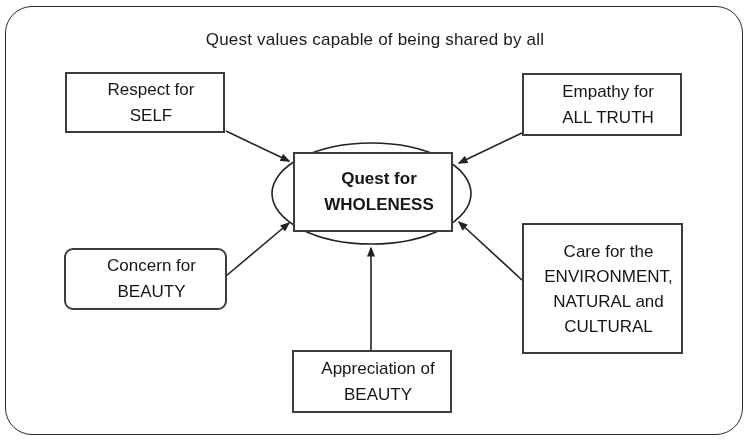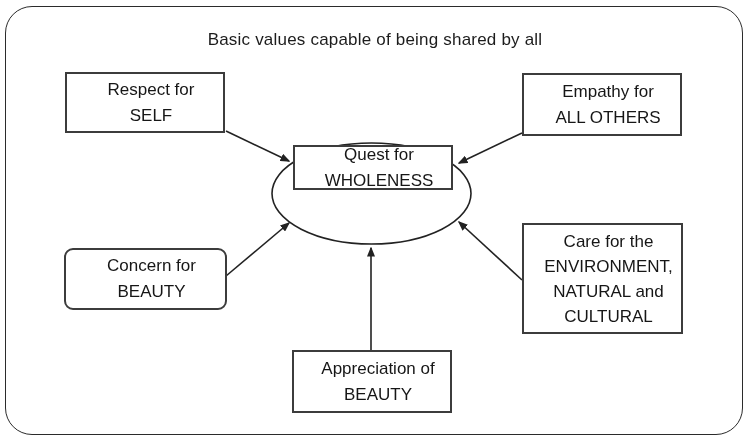--- a/index.html
+++ b/index.html
@@ -56,32 +56,32 @@
     text-align: center;
     font-size: 17px;
     line-height: 26px;
     color: #161616;
     padding-left: 12px;
   }
   .node-box span { display: block; }
   .box-respect     { left: 65px;  top: 72px;  width: 160px; height: 61px; }
   .box-empathy     { left: 522px; top: 73px;  width: 160px; height: 63px; align-items: center; }
   .box-truth       { left: 64px;  top: 248px; width: 163px; height: 62px; border-radius: 9px; }
-  .box-environment { left: 522px; top: 223px; width: 161px; height: 111px; line-height: 25px; }
+  .box-environment { left: 522px; top: 223px; width: 161px; height: 131px; line-height: 25px; }
   .box-beauty      { left: 292px; top: 350px; width: 160px; height: 63px; }
-  .box-center      { left: 293px; top: 145px; width: 160px; height: 45px; }
+  .box-center      { left: 293px; top: 152px; width: 160px; height: 80px; font-weight: bold; }
 </style>
 </head>
 <body>
 
 <div class="canvas">
 
   <div class="outer-border"></div>
 
-  <div class="title">Basic values capable of being shared by all</div>
+  <div class="title">Quest values capable of being shared by all</div>
 
   <svg class="arrow-layer" width="750" height="443" viewBox="0 0 750 443">
     <defs>
       <marker id="arrowhead" markerWidth="10" markerHeight="8" refX="8.5" refY="4" orient="auto" markerUnits="userSpaceOnUse">
         <path d="M0,0 L10,4 L0,8 Z" fill="#222222"></path>
       </marker>
     </defs>
 
     <ellipse cx="371.5" cy="193.5" rx="99.5" ry="50.5" fill="none" stroke="#222222" stroke-width="1.6"></ellipse>
 
@@ -96,21 +96,21 @@
     <line x1="371" y1="350" x2="371" y2="248" stroke="#222222" stroke-width="1.6" marker-end="url(#arrowhead)"></line>
   </svg>
 
   <div class="node-box box-respect">
     <span>Respect for</span>
     <span>SELF</span>
   </div>
 
   <div class="node-box box-empathy">
     <span>Empathy for</span>
-    <span>ALL OTHERS</span>
+    <span>ALL TRUTH</span>
   </div>
 
   <div class="node-box box-truth">
     <span>Concern for</span>
     <span>BEAUTY</span>
   </div>
 
   <div class="node-box box-environment">
     <span>Care for the</span>
     <span>ENVIRONMENT,</span>

